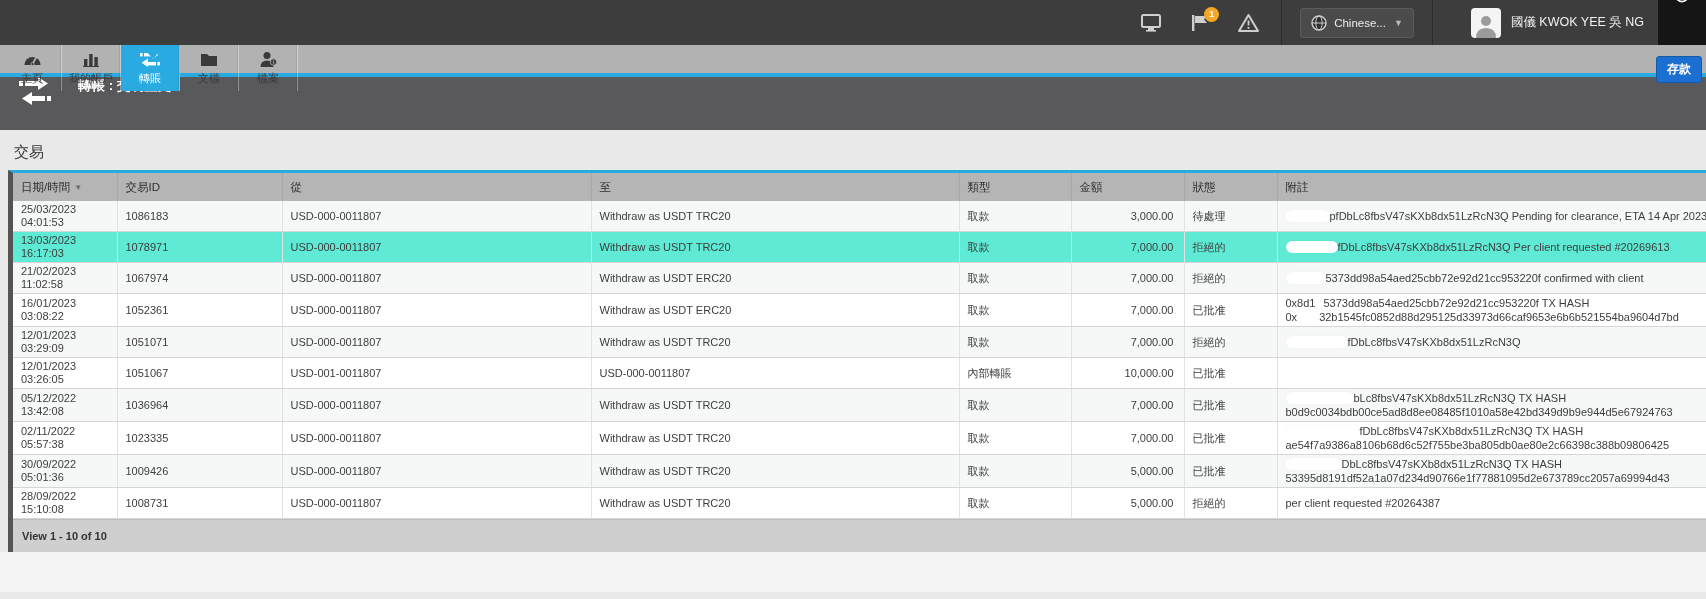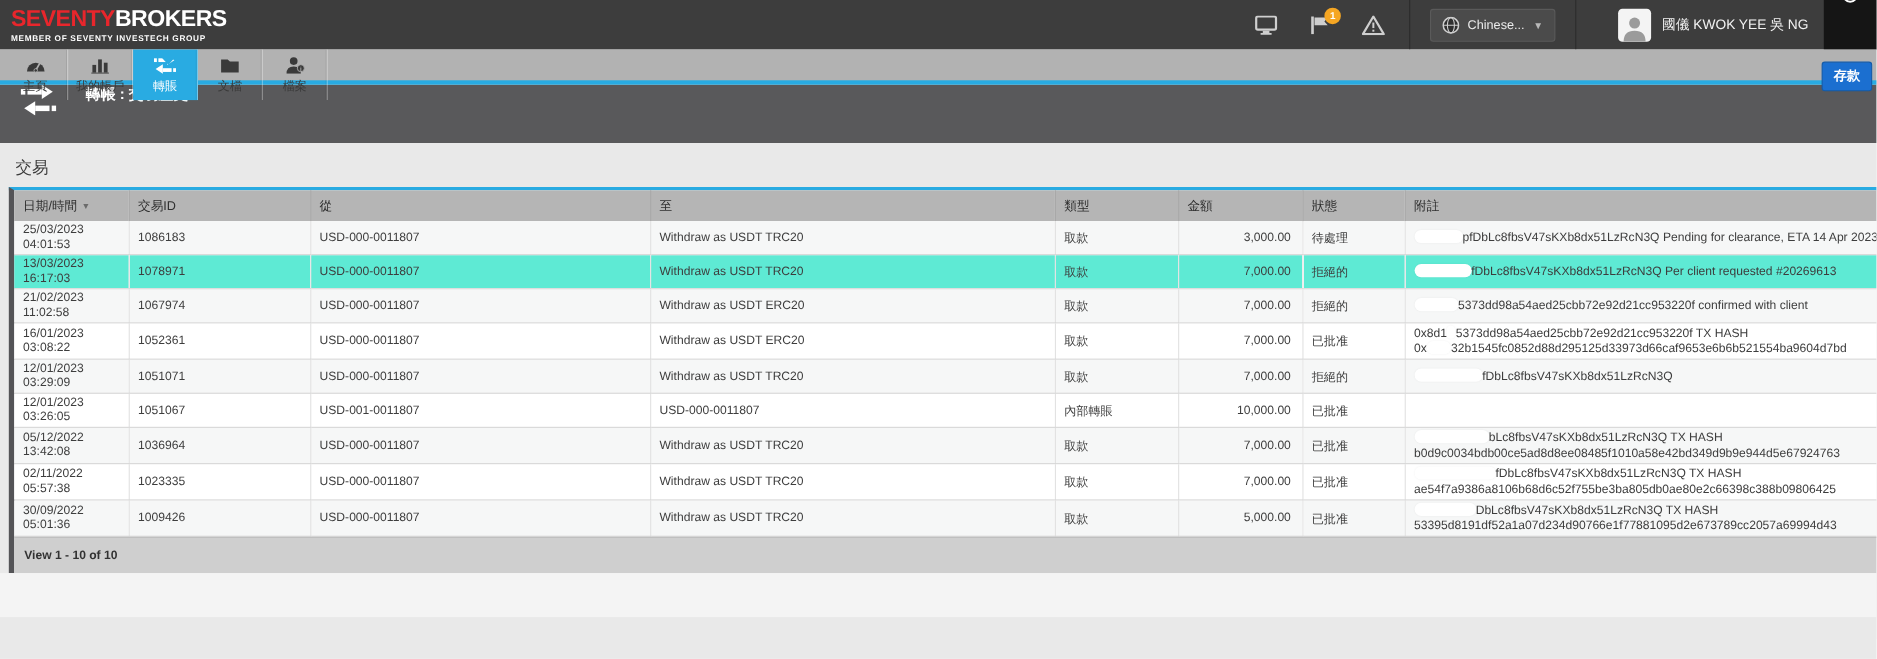--- a/index.html
+++ b/index.html
@@ -69,26 +69,20 @@
 
   .grid-footer { height:33px; background:#cfcfcf; font-size:11px; font-weight:bold; color:#333; display:flex; align-items:center;
                  padding-left:9px; border-top:1px solid #bdbdbd; }
   .below { height:40px; background:#f4f4f4; }
   svg { display:block; }
 </style>
 </head>
 <body>
 
 <div class="topbar">
-  <div class="logo">
-    <div class="l1">
-      <span class="red">SEVENTY</span><span class="white">BROKERS</span>
-    </div>
-    <div class="sub">MEMBER OF SEVENTY INVESTECH GROUP</div>
-  </div>
 
   <div class="tb-right">
     <span class="tb-icon">
       <svg width="22" height="18" viewBox="0 0 22 18">
           <rect x="2" y="1" width="18" height="12" rx="1.5" fill="none" stroke="currentColor" stroke-width="2"></rect>
           <rect x="8" y="14" width="6" height="2" fill="currentColor"></rect>
           <rect x="6" y="16" width="10" height="1.6" fill="currentColor"></rect>
         </svg>
     </span>
     <span class="tb-icon">
@@ -374,18 +368,33 @@
             <td class="c-from">USD-000-0011807</td>
             <td class="c-to">Withdraw as USDT TRC20</td>
             <td class="c-type">取款</td>
             <td class="c-amount">5,000.00</td>
             <td class="c-status">已批准</td>
             <td class="c-note">
               <div class="nline"><span class="blob" style="width: 56px;"></span><span>DbLc8fbsV47sKXb8dx51LzRcN3Q TX HASH</span></div>
               <div class="nline"><span>53395d8191df52a1a07d234d90766e1f77881095d2e673789cc2057a69994d43</span></div>
             </td>
           </tr>
+          <tr class="even">
+            <td class="c-date">
+              <div class="dt1">28/09/2022</div>
+              <div class="dt2">15:10:08</div>
+            </td>
+            <td class="c-id">1008731</td>
+            <td class="c-from">USD-000-0011807</td>
+            <td class="c-to">Withdraw as USDT TRC20</td>
+            <td class="c-type">取款</td>
+            <td class="c-amount">5,000.00</td>
+            <td class="c-status">拒絕的</td>
+            <td class="c-note">
+              <div class="nline"><span>per client requested #20264387</span></div>
+            </td>
+          </tr>
         </tbody>
     </table>
     <div class="grid-footer">View 1 - 10 of 10</div>
   </div>
   <div class="below"></div>
 </div>
 
 </body></html>

